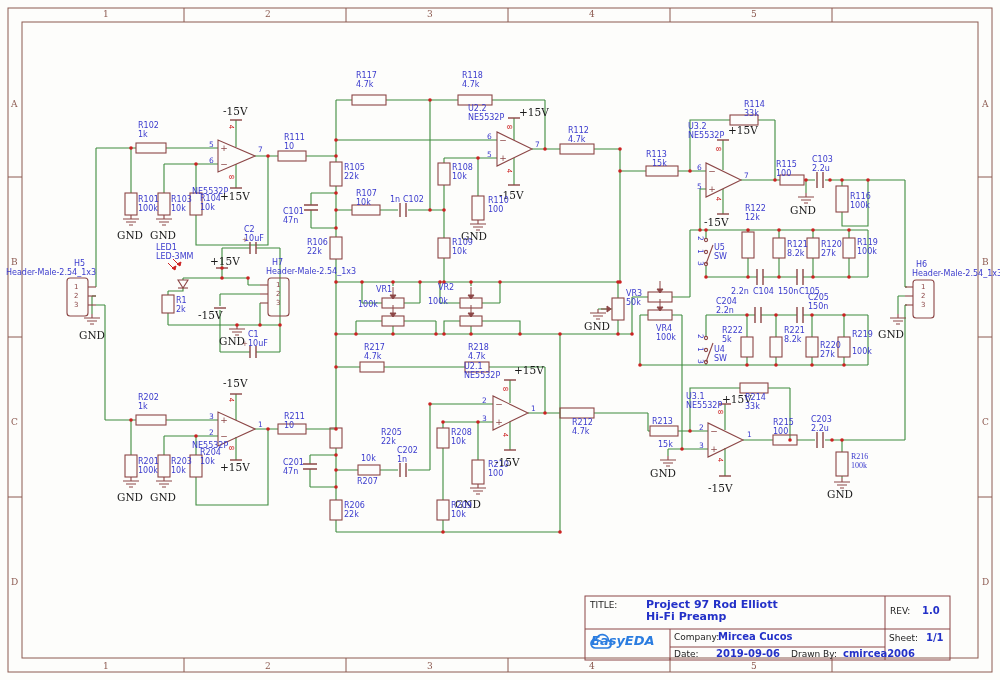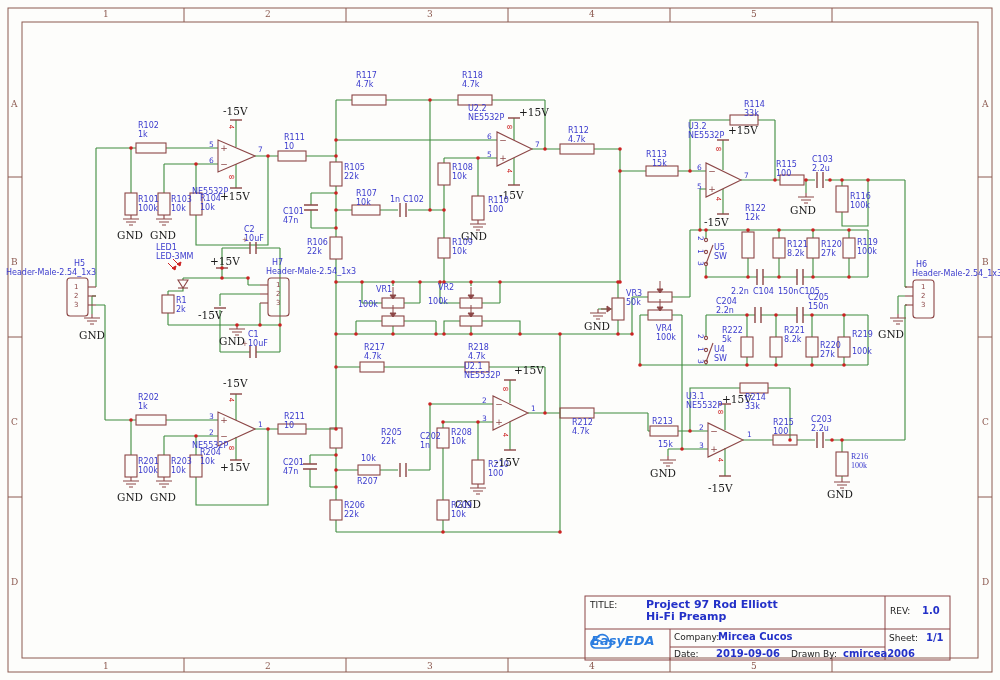--- a/index.html
+++ b/index.html
@@ -516,21 +516,21 @@
       <div class="lbl p" style="left: 209px; top: 428px;">2</div>
       <div class="lbl p" style="left: 258px; top: 420px;">1</div>
       <div class="lbl r rot" style="left: 229px; top: 396px;">4</div>
       <div class="lbl r rot" style="left: 229px; top: 444px;">8</div>
       <div class="lbl b" style="left: 284px; top: 412px;">R211
 10</div>
       <div class="lbl b" style="left: 344px; top: 428px; padding-left: 37px;">R205
 22k</div>
       <div class="lbl b" style="left: 451px; top: 428px;">R208
 10k</div>
-      <div class="lbl b" style="left: 397px; top: 432px; margin-left: 23px;">C202
+      <div class="lbl b" style="left: 397px; top: 446px;">C202
 1n</div>
       <div class="lbl b" style="left: 361px; top: 454px;">10k</div>
       <div class="lbl b" style="left: 357px; top: 477px;">R207</div>
       <div class="lbl b" style="left: 488px; top: 460px;">R210
 100</div>
       <div class="lbl k" style="left: 455px; top: 498px;">GND</div>
       <div class="lbl b" style="left: 344px; top: 501px;">R206
 22k</div>
       <div class="lbl b" style="left: 451px; top: 501px;">R209
 10k</div>

